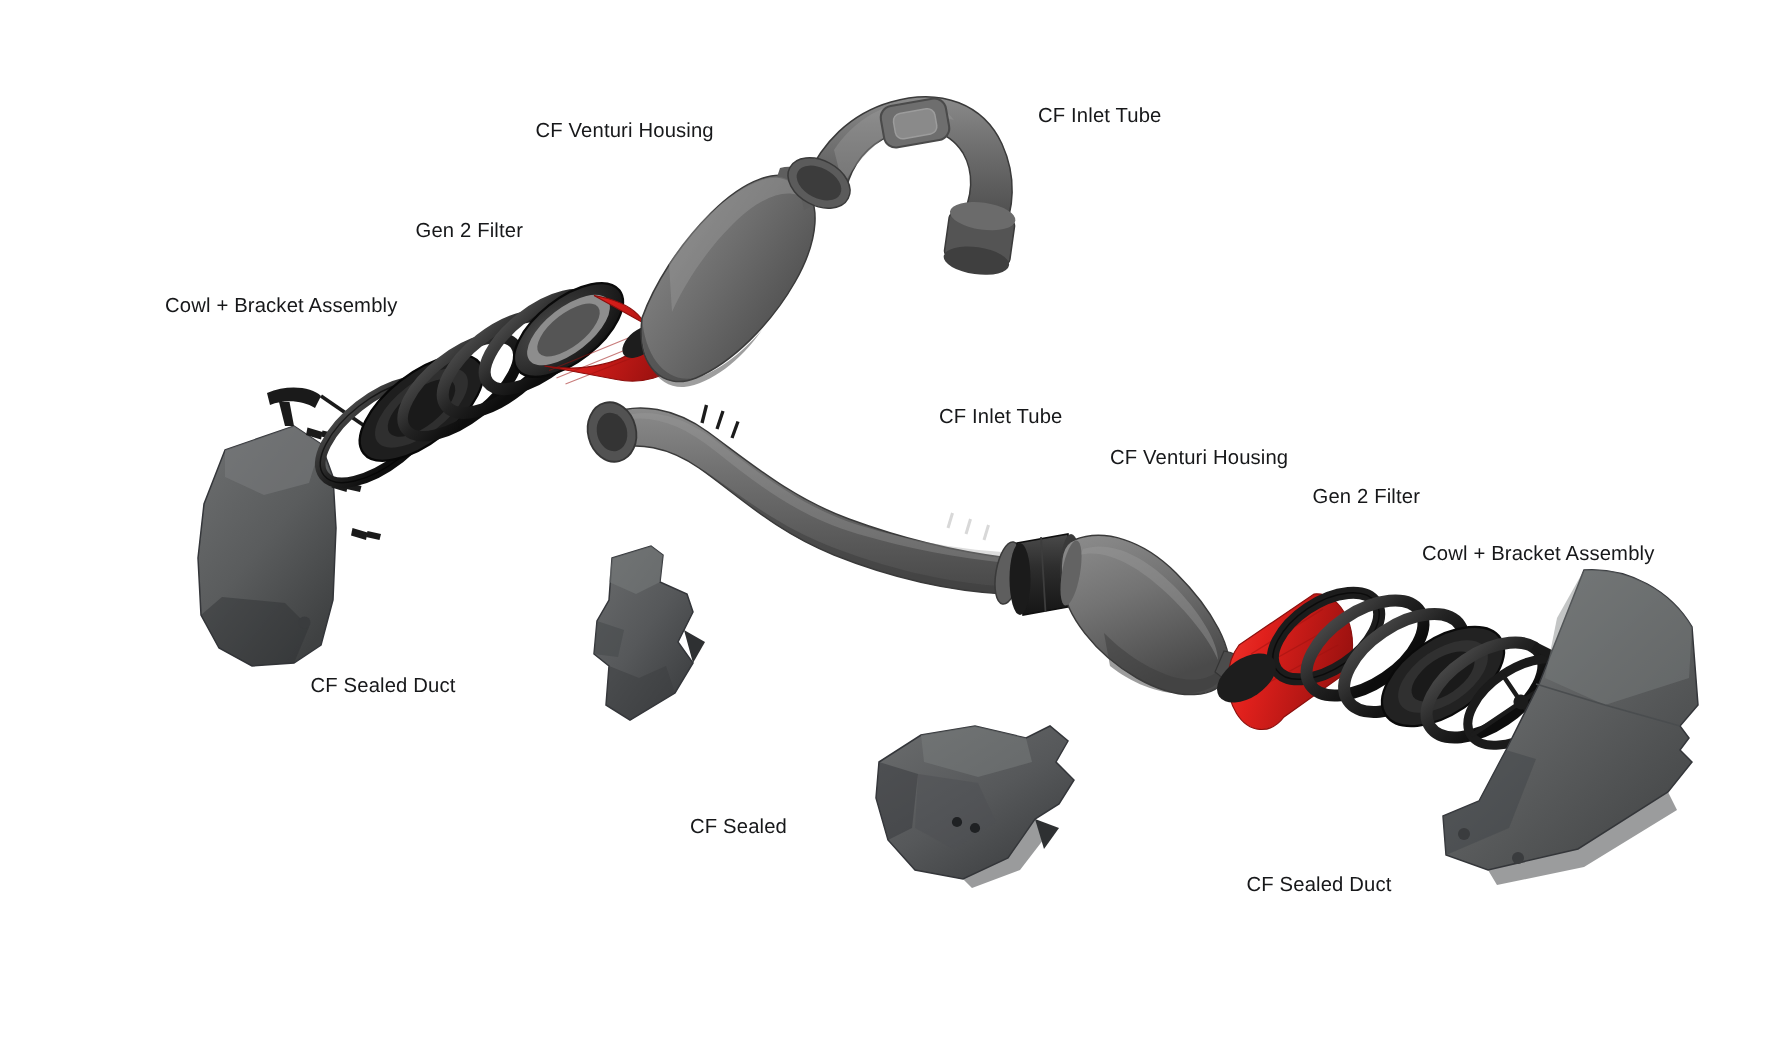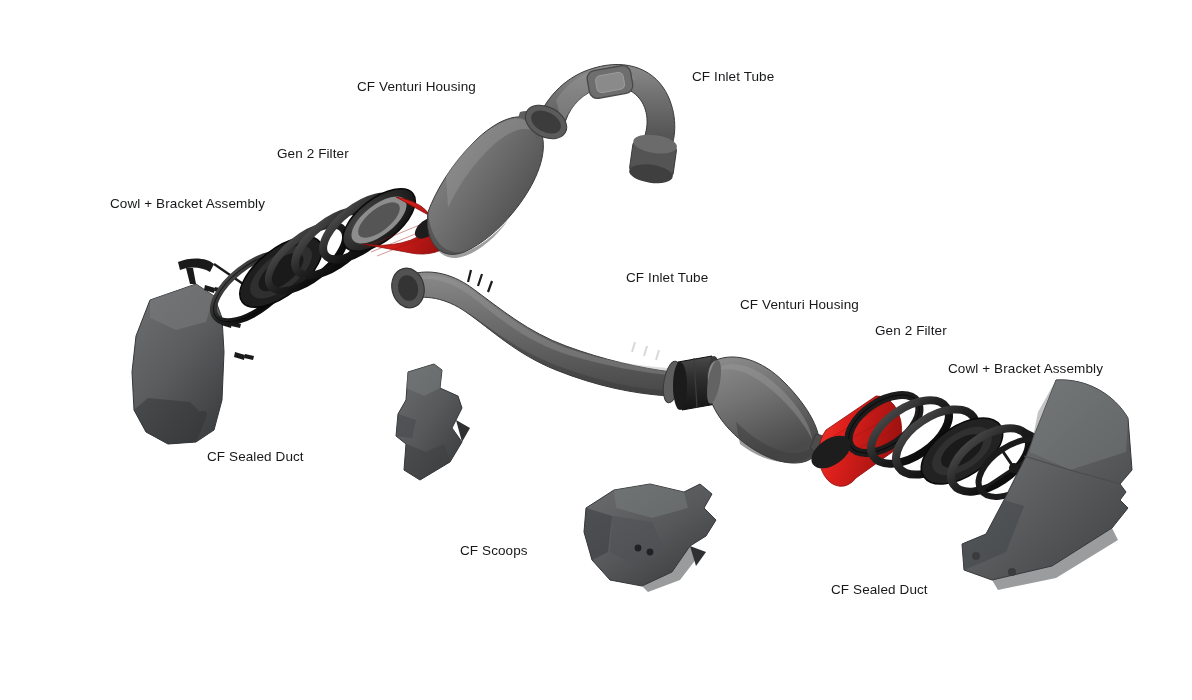--- a/index.html
+++ b/index.html
@@ -328,16 +328,16 @@
 
   <div class="callout" style="left:357px; top:80px;">CF Venturi Housing</div>
   <div class="callout" style="left:692px; top:70px;">CF Inlet Tube</div>
   <div class="callout" style="left:277px; top:147px;">Gen 2 Filter</div>
   <div class="callout" style="left:110px; top:197px;">Cowl + Bracket Assembly</div>
   <div class="callout" style="left:207px; top:450px;">CF Sealed Duct</div>
   <div class="callout" style="left:626px; top:271px;">CF Inlet Tube</div>
   <div class="callout" style="left:740px; top:298px;">CF Venturi Housing</div>
   <div class="callout" style="left:875px; top:324px;">Gen 2 Filter</div>
   <div class="callout" style="left:948px; top:362px;">Cowl + Bracket Assembly</div>
-  <div class="callout" style="left:460px; top:544px;">CF Scoops</div>
+  <div class="callout" style="left:460px; top:544px;">CF Sealed</div>
   <div class="callout" style="left:831px; top:583px;">CF Sealed Duct</div>
 
 </div>
 
 </body></html>

